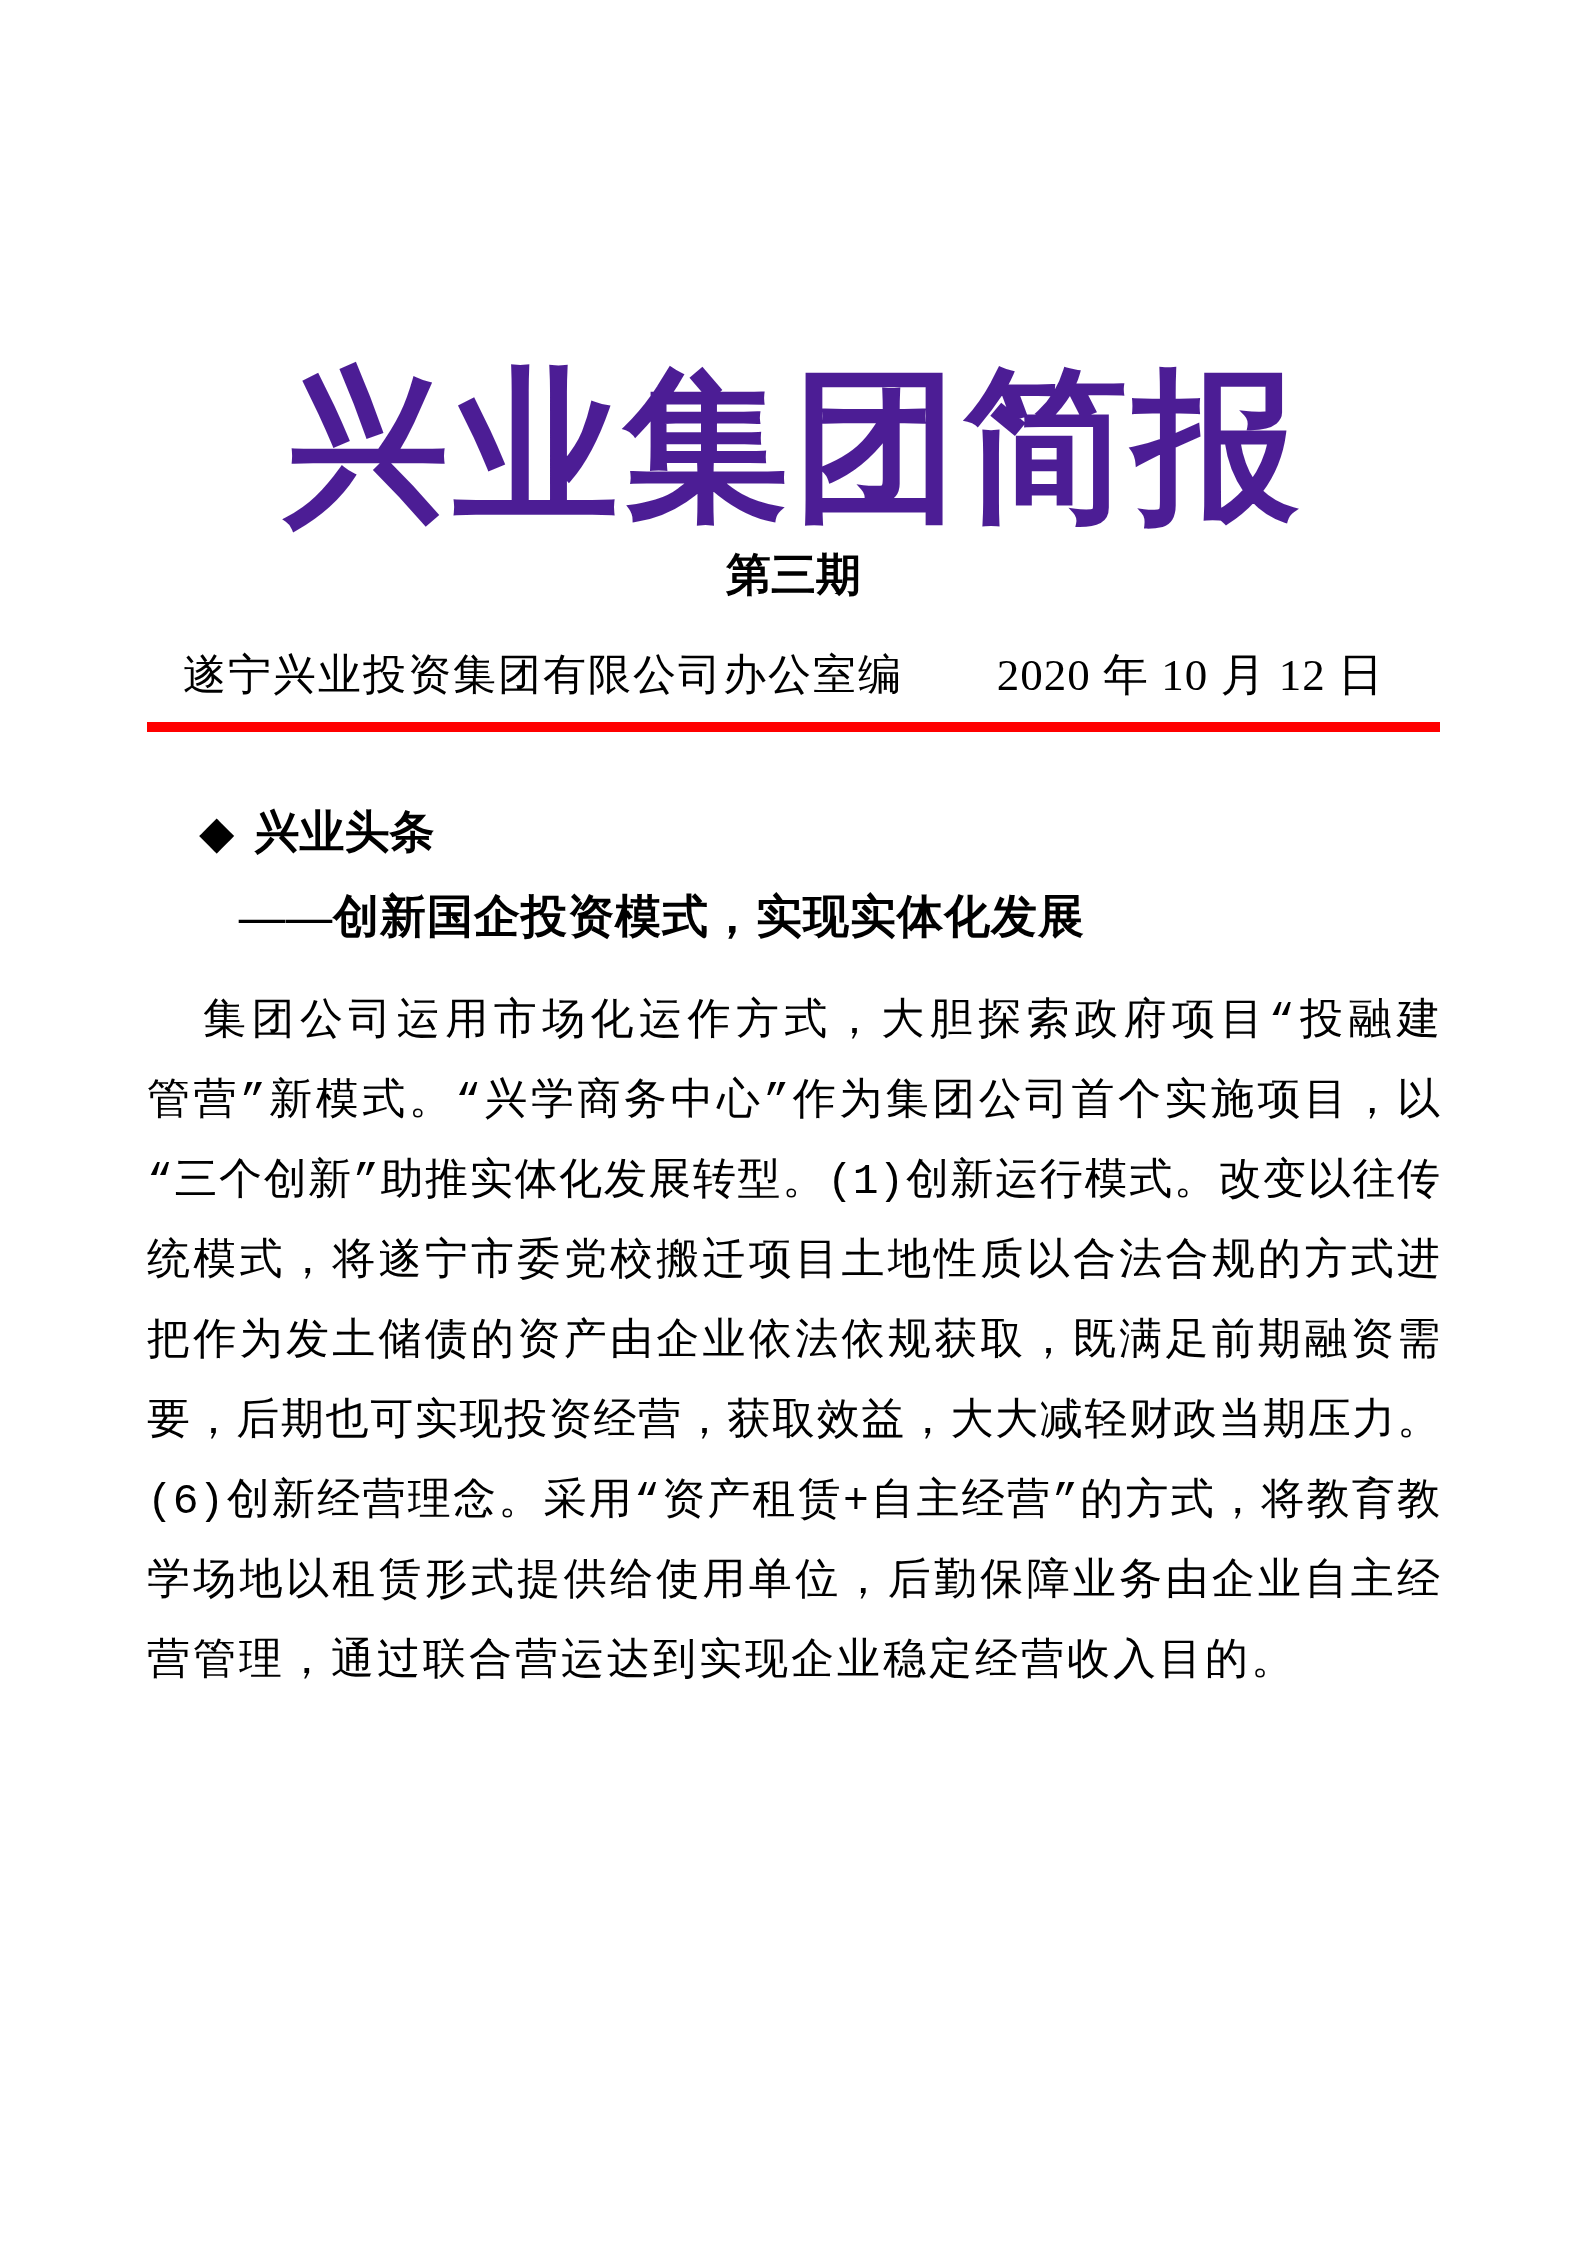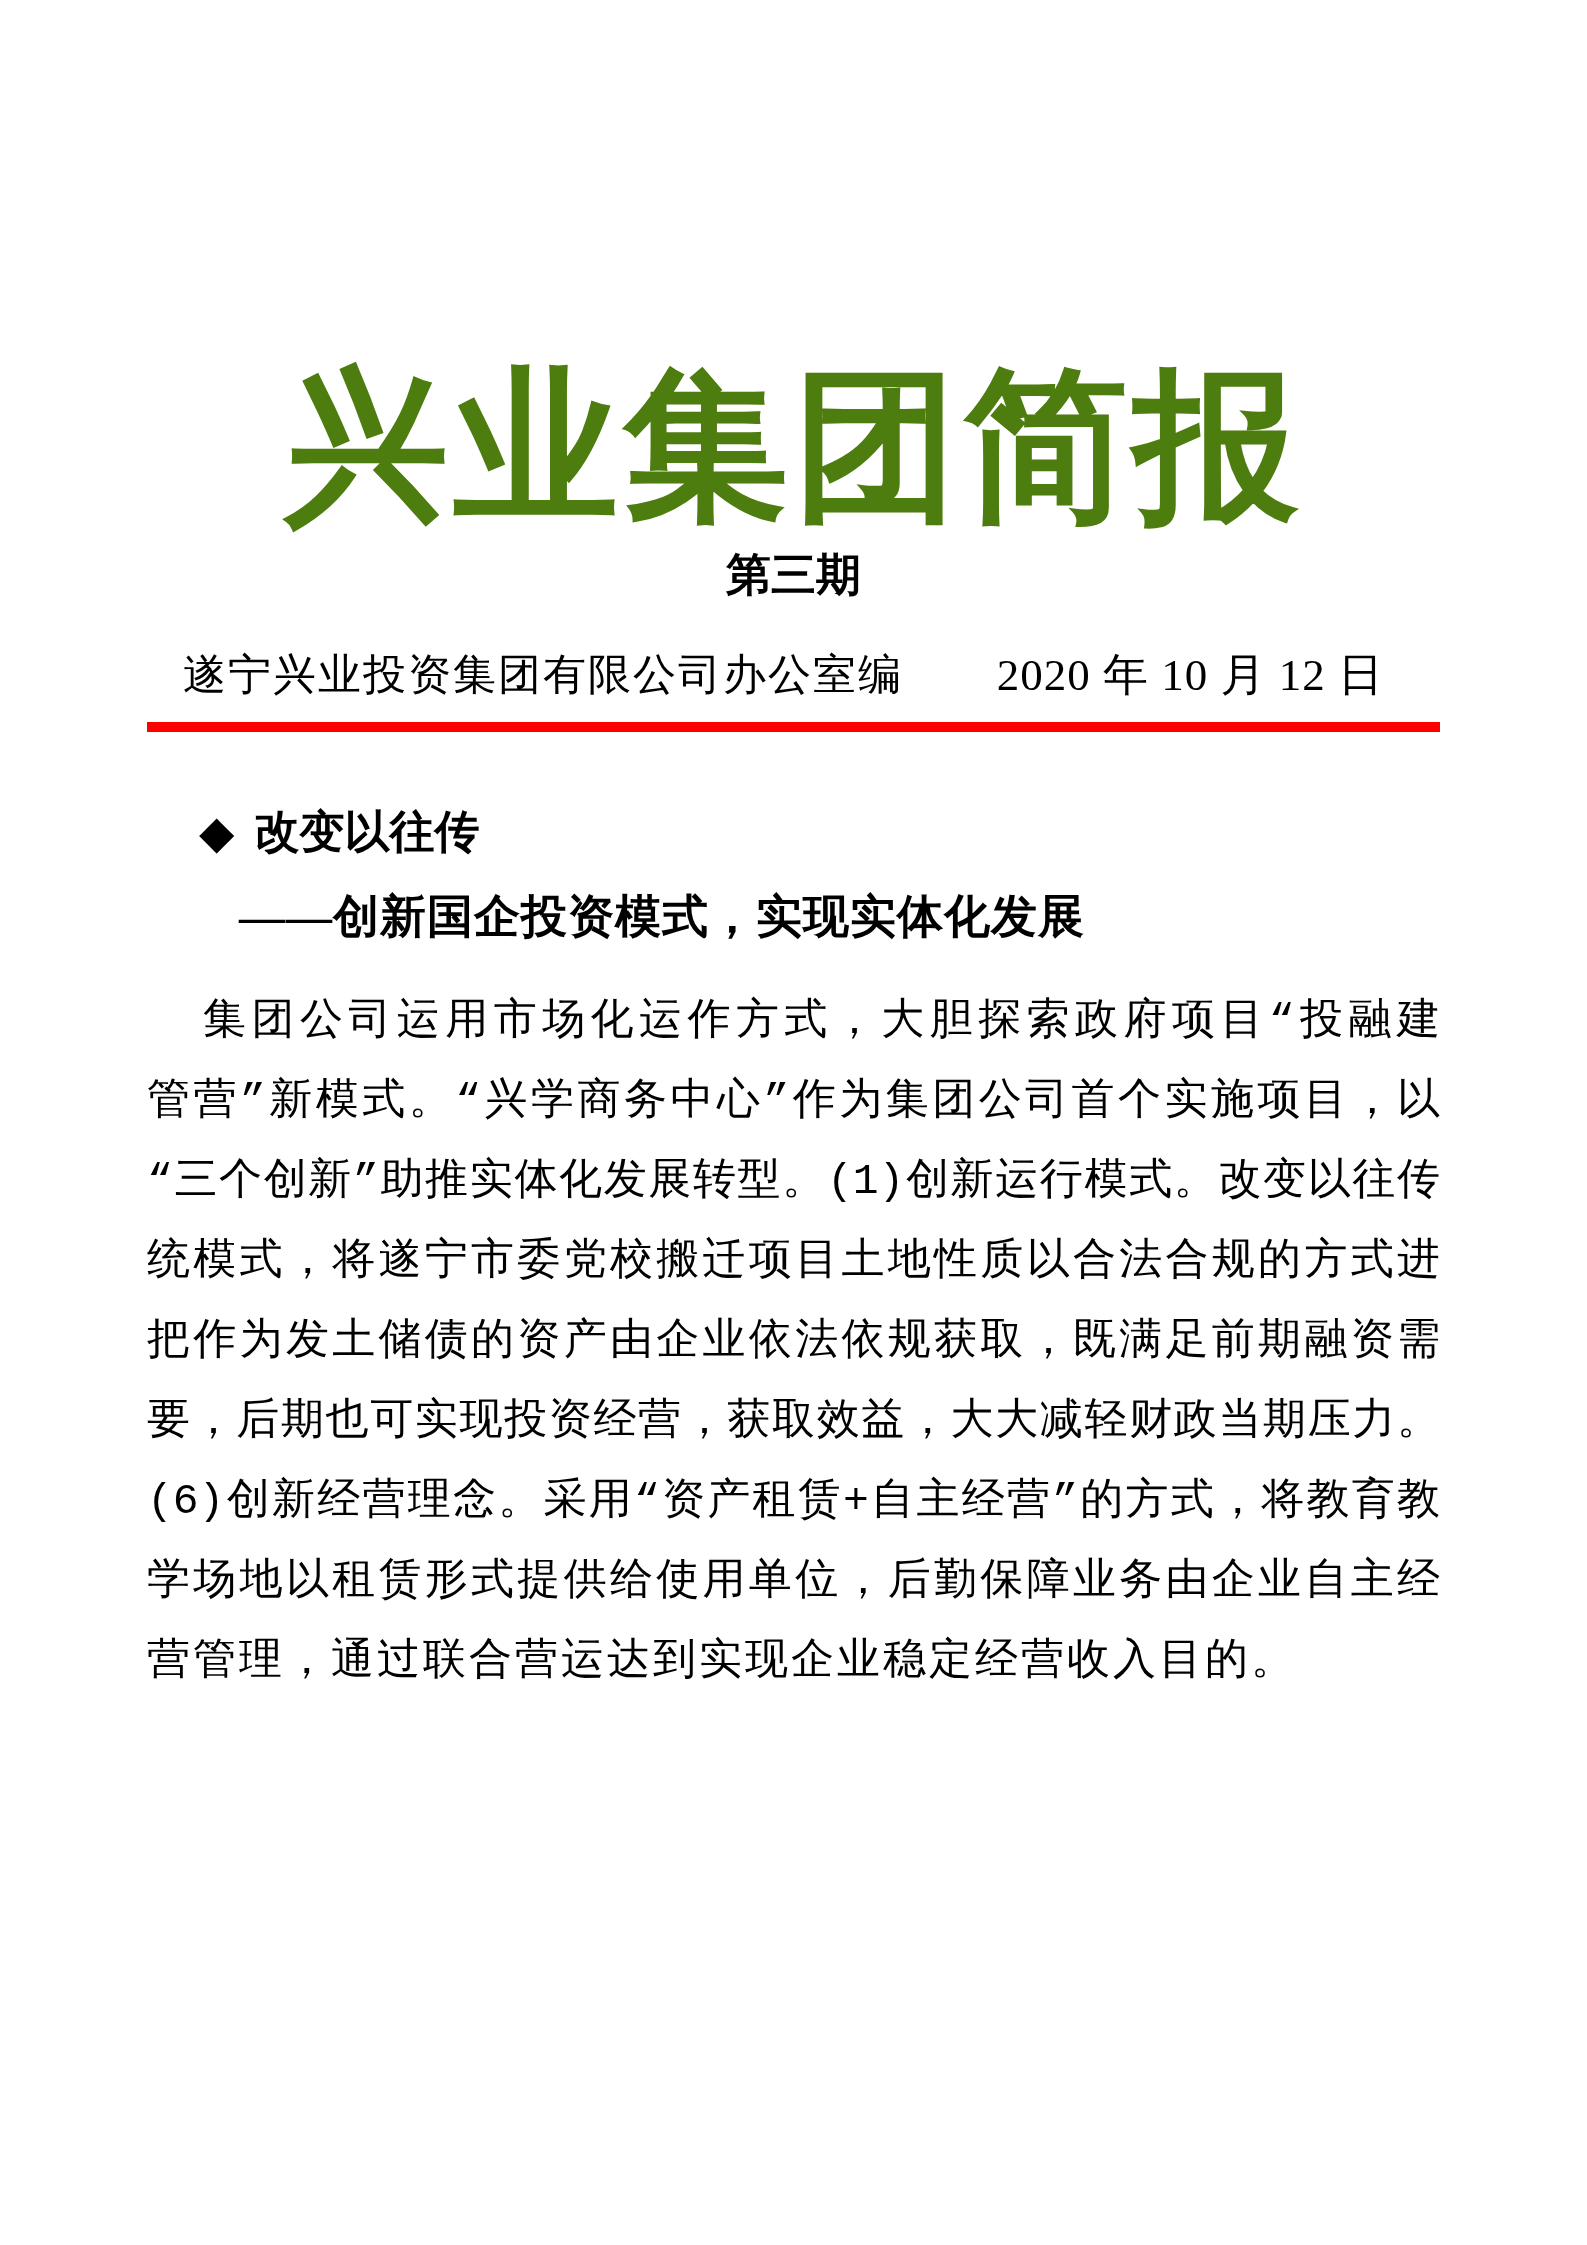--- a/index.html
+++ b/index.html
@@ -19,21 +19,21 @@
   .content {
     padding: 0 147px;
   }
   .masthead {
     margin-top: 348px;
     text-align: center;
     font-size: 165px;
     line-height: 200px;
     font-weight: 700;
     letter-spacing: 5px;
-    color: #4d7c0f;
+    color: #4c1d95;
     font-family: "Liberation Serif", "DejaVu Serif", serif;
     white-space: nowrap;
   }
   .issue {
     text-align: center;
     font-size: 45px;
     line-height: 54px;
     font-weight: 700;
     font-family: "Liberation Sans", "DejaVu Sans", sans-serif;
   }
@@ -117,21 +117,21 @@
 
     <div class="meta-row">
       <span class="editor">遂宁兴业投资集团有限公司办公室编</span>
       <span class="pubdate">2020 年 10 月 12 日</span>
     </div>
 
     <div class="rule"></div>
 
     <div class="section-heading">
       <span class="bullet">◆</span>
-      <span>改变以往传</span>
+      <span>兴业头条</span>
     </div>
 
     <div class="subtitle">——创新国企投资模式，实现实体化发展</div>
 
     <div class="body-paragraph">
         <div class="body-line first">集团公司运用市场化运作方式，大胆探索政府项目“投融建</div>
         <div class="body-line">管营”新模式。“兴学商务中心”作为集团公司首个实施项目，以</div>
         <div class="body-line">“三个创新”助推实体化发展转型。(1)创新运行模式。改变以往传</div>
         <div class="body-line">统模式，将遂宁市委党校搬迁项目土地性质以合法合规的方式进</div>
         <div class="body-line">把作为发土储债的资产由企业依法依规获取，既满足前期融资需</div>

